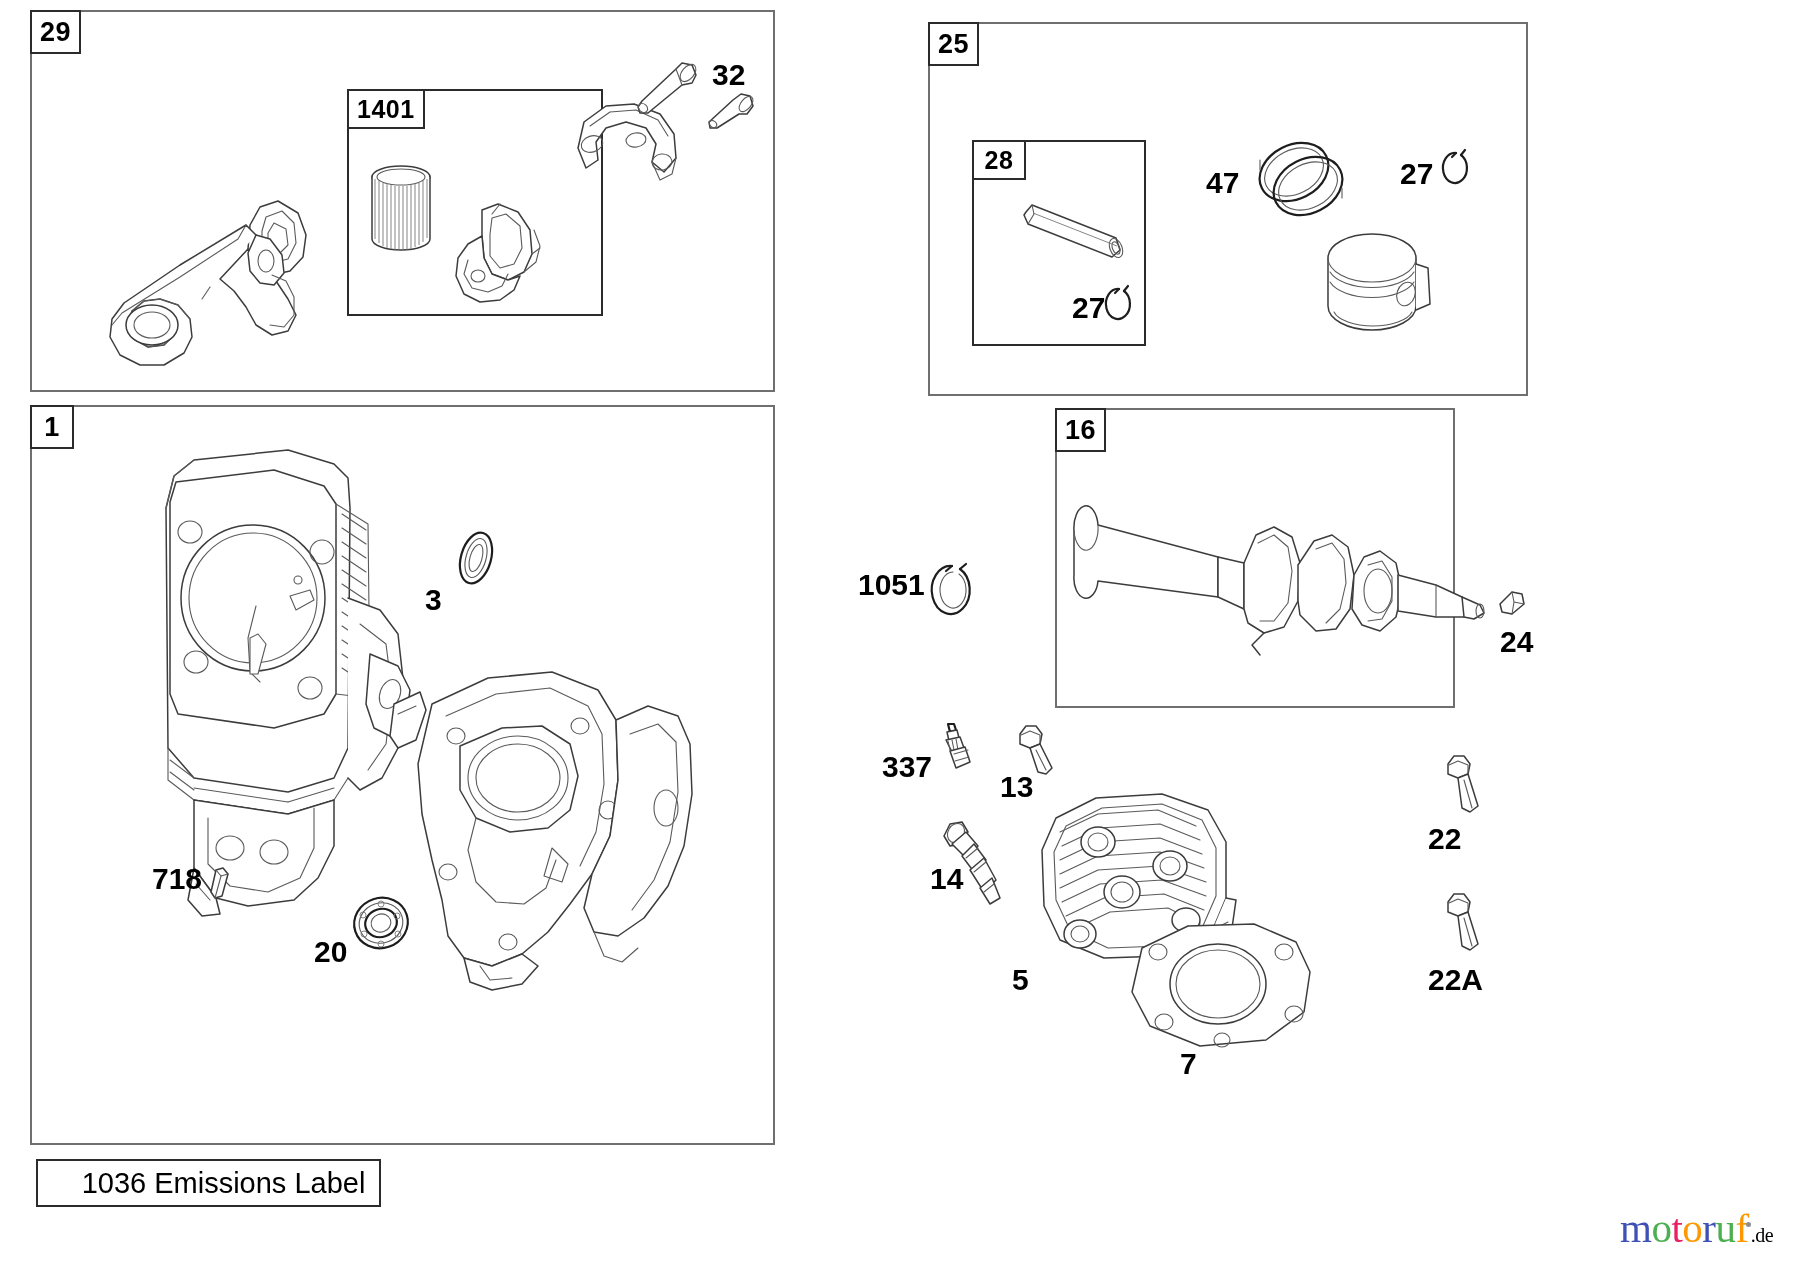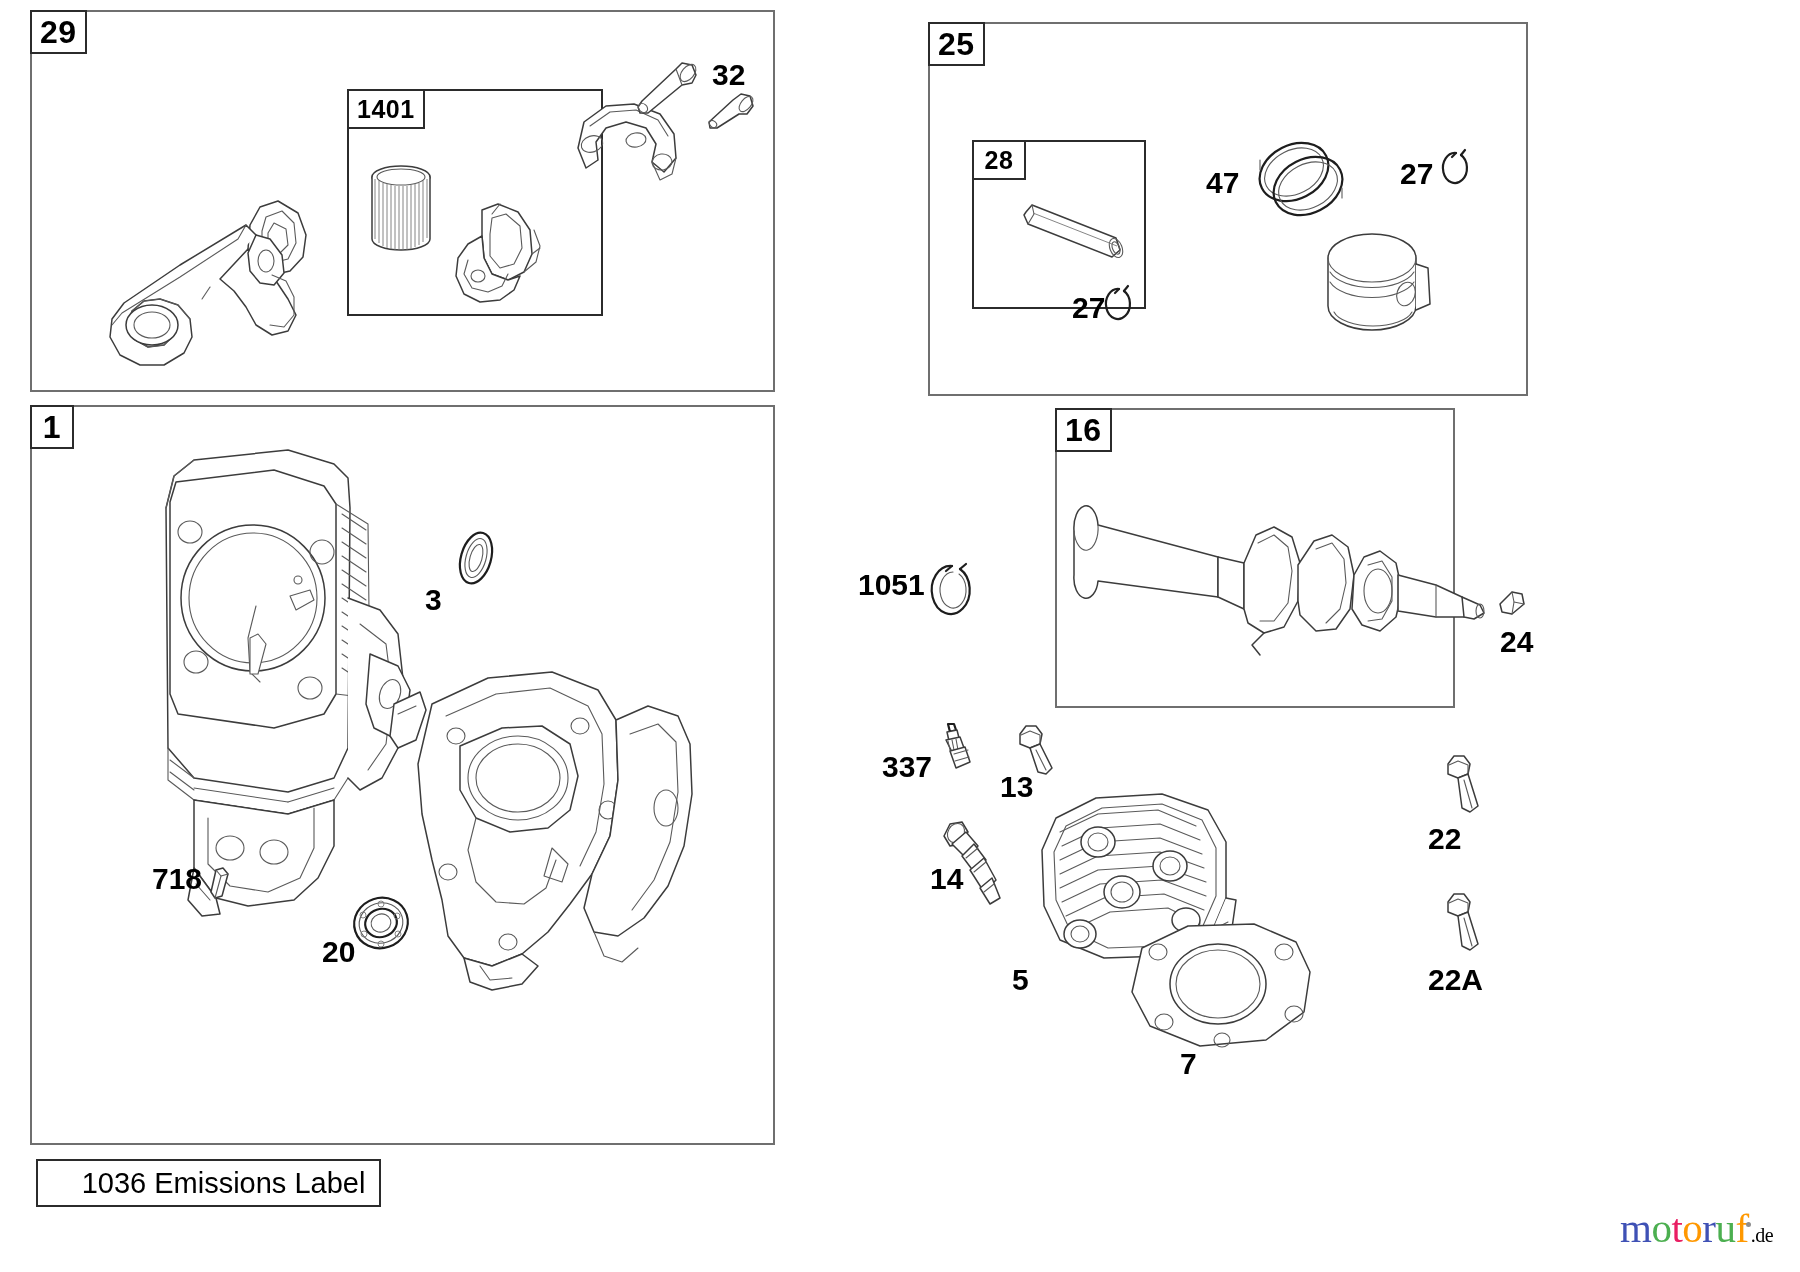--- a/index.html
+++ b/index.html
@@ -23,21 +23,21 @@
 
   
   .ftag{
     position:absolute;
     left:-2px;top:-2px;
     min-width:44px;height:44px;
     border:2px solid #2b2b2b;
     background:#fff;
     box-sizing:border-box;
     display:flex;align-items:center;justify-content:center;
-    font-size:32px;font-weight:bold;
+    font-size:27px;font-weight:bold;
     letter-spacing:.5px;
     padding:0 8px;
   }
 
   
   .callout{
     position:absolute;
     font-size:30px;
     font-weight:bold;
     white-space:nowrap;
@@ -178,21 +178,21 @@
       <path class="lnf" d="M4 34 L28 12 L36 6 L45 8 L48 18 L42 26 L34 26 L12 40 L5 40 Z"></path>
       <ellipse class="ln2" cx="41" cy="16" rx="5" ry="9" transform="rotate(40 41 16)"></ellipse>
       <ellipse class="ln2" cx="8" cy="36" rx="4" ry="3" transform="rotate(40 8 36)"></ellipse>
     </svg>
   </div>
 
   <div class="frame" id="frame-25" style="left:928px;top:22px;width:600px;height:374px;">
     <div class="ftag">25</div>
   </div>
 
-  <div class="frame thin" id="frame-28" style="left:972px;top:140px;width:174px;height:169px;">
+  <div class="frame thin" id="frame-28" style="left:972px;top:140px;width:174px;height:206px;">
     <div class="ftag" style="min-width:54px;height:40px;font-size:25px;">28</div>
   </div>
 
   <div class="art" style="left:1020px;top:200px;">
     <svg width="110" height="62" viewBox="0 0 110 62">
       <path class="lnf" d="M6 12 L12 5 L96 38 L100 50 L92 57 L8 24 L4 15 Z"></path>
       <ellipse class="ln2" cx="96" cy="48" rx="6" ry="10" transform="rotate(-22 96 48)"></ellipse>
       <ellipse class="ln2" cx="96" cy="48" rx="3.5" ry="6.5" transform="rotate(-22 96 48)"></ellipse>
       <path class="ln2" d="M12 5 L14 14 L8 24"></path>
       <path class="hair" d="M13 13 L97 46"></path>
@@ -511,21 +511,21 @@
   <div class="callout" style="left:1400px;top:157px;">27</div>
   <div class="callout" style="left:1072px;top:291px;">27</div>
   <div class="callout" style="left:425px;top:583px;">3</div>
   <div class="callout" style="left:858px;top:568px;">1051</div>
   <div class="callout" style="left:1500px;top:625px;">24</div>
   <div class="callout" style="left:882px;top:750px;">337</div>
   <div class="callout" style="left:1000px;top:770px;">13</div>
   <div class="callout" style="left:1428px;top:822px;">22</div>
   <div class="callout" style="left:930px;top:862px;">14</div>
   <div class="callout" style="left:152px;top:862px;">718</div>
-  <div class="callout" style="left:314px;top:935px;margin-left:8px;">20</div>
+  <div class="callout" style="left:314px;top:935px;">20</div>
   <div class="callout" style="left:1012px;top:963px;">5</div>
   <div class="callout" style="left:1428px;top:963px;">22A</div>
   <div class="callout" style="left:1180px;top:1047px;">7</div>
 
   <div class="boxlabel" style="left:36px;top:1159px;width:345px;height:48px;padding-left:44px;">1036 Emissions Label</div>
 
 
   <div class="logo" style="left:1620px;top:1208px;">
     <span id="logo-letters"><span style="color: rgb(63, 81, 181);">m</span><span style="color: rgb(76, 175, 80);">o</span><span style="color: rgb(233, 30, 99);">t</span><span style="color: rgb(255, 152, 0);">o</span><span style="color: rgb(63, 81, 181);">r</span><span style="color: rgb(76, 175, 80);">u</span><span style="color: rgb(255, 152, 0);">f</span></span><span class="dot"></span><span class="suffix">.de</span>
   </div>

